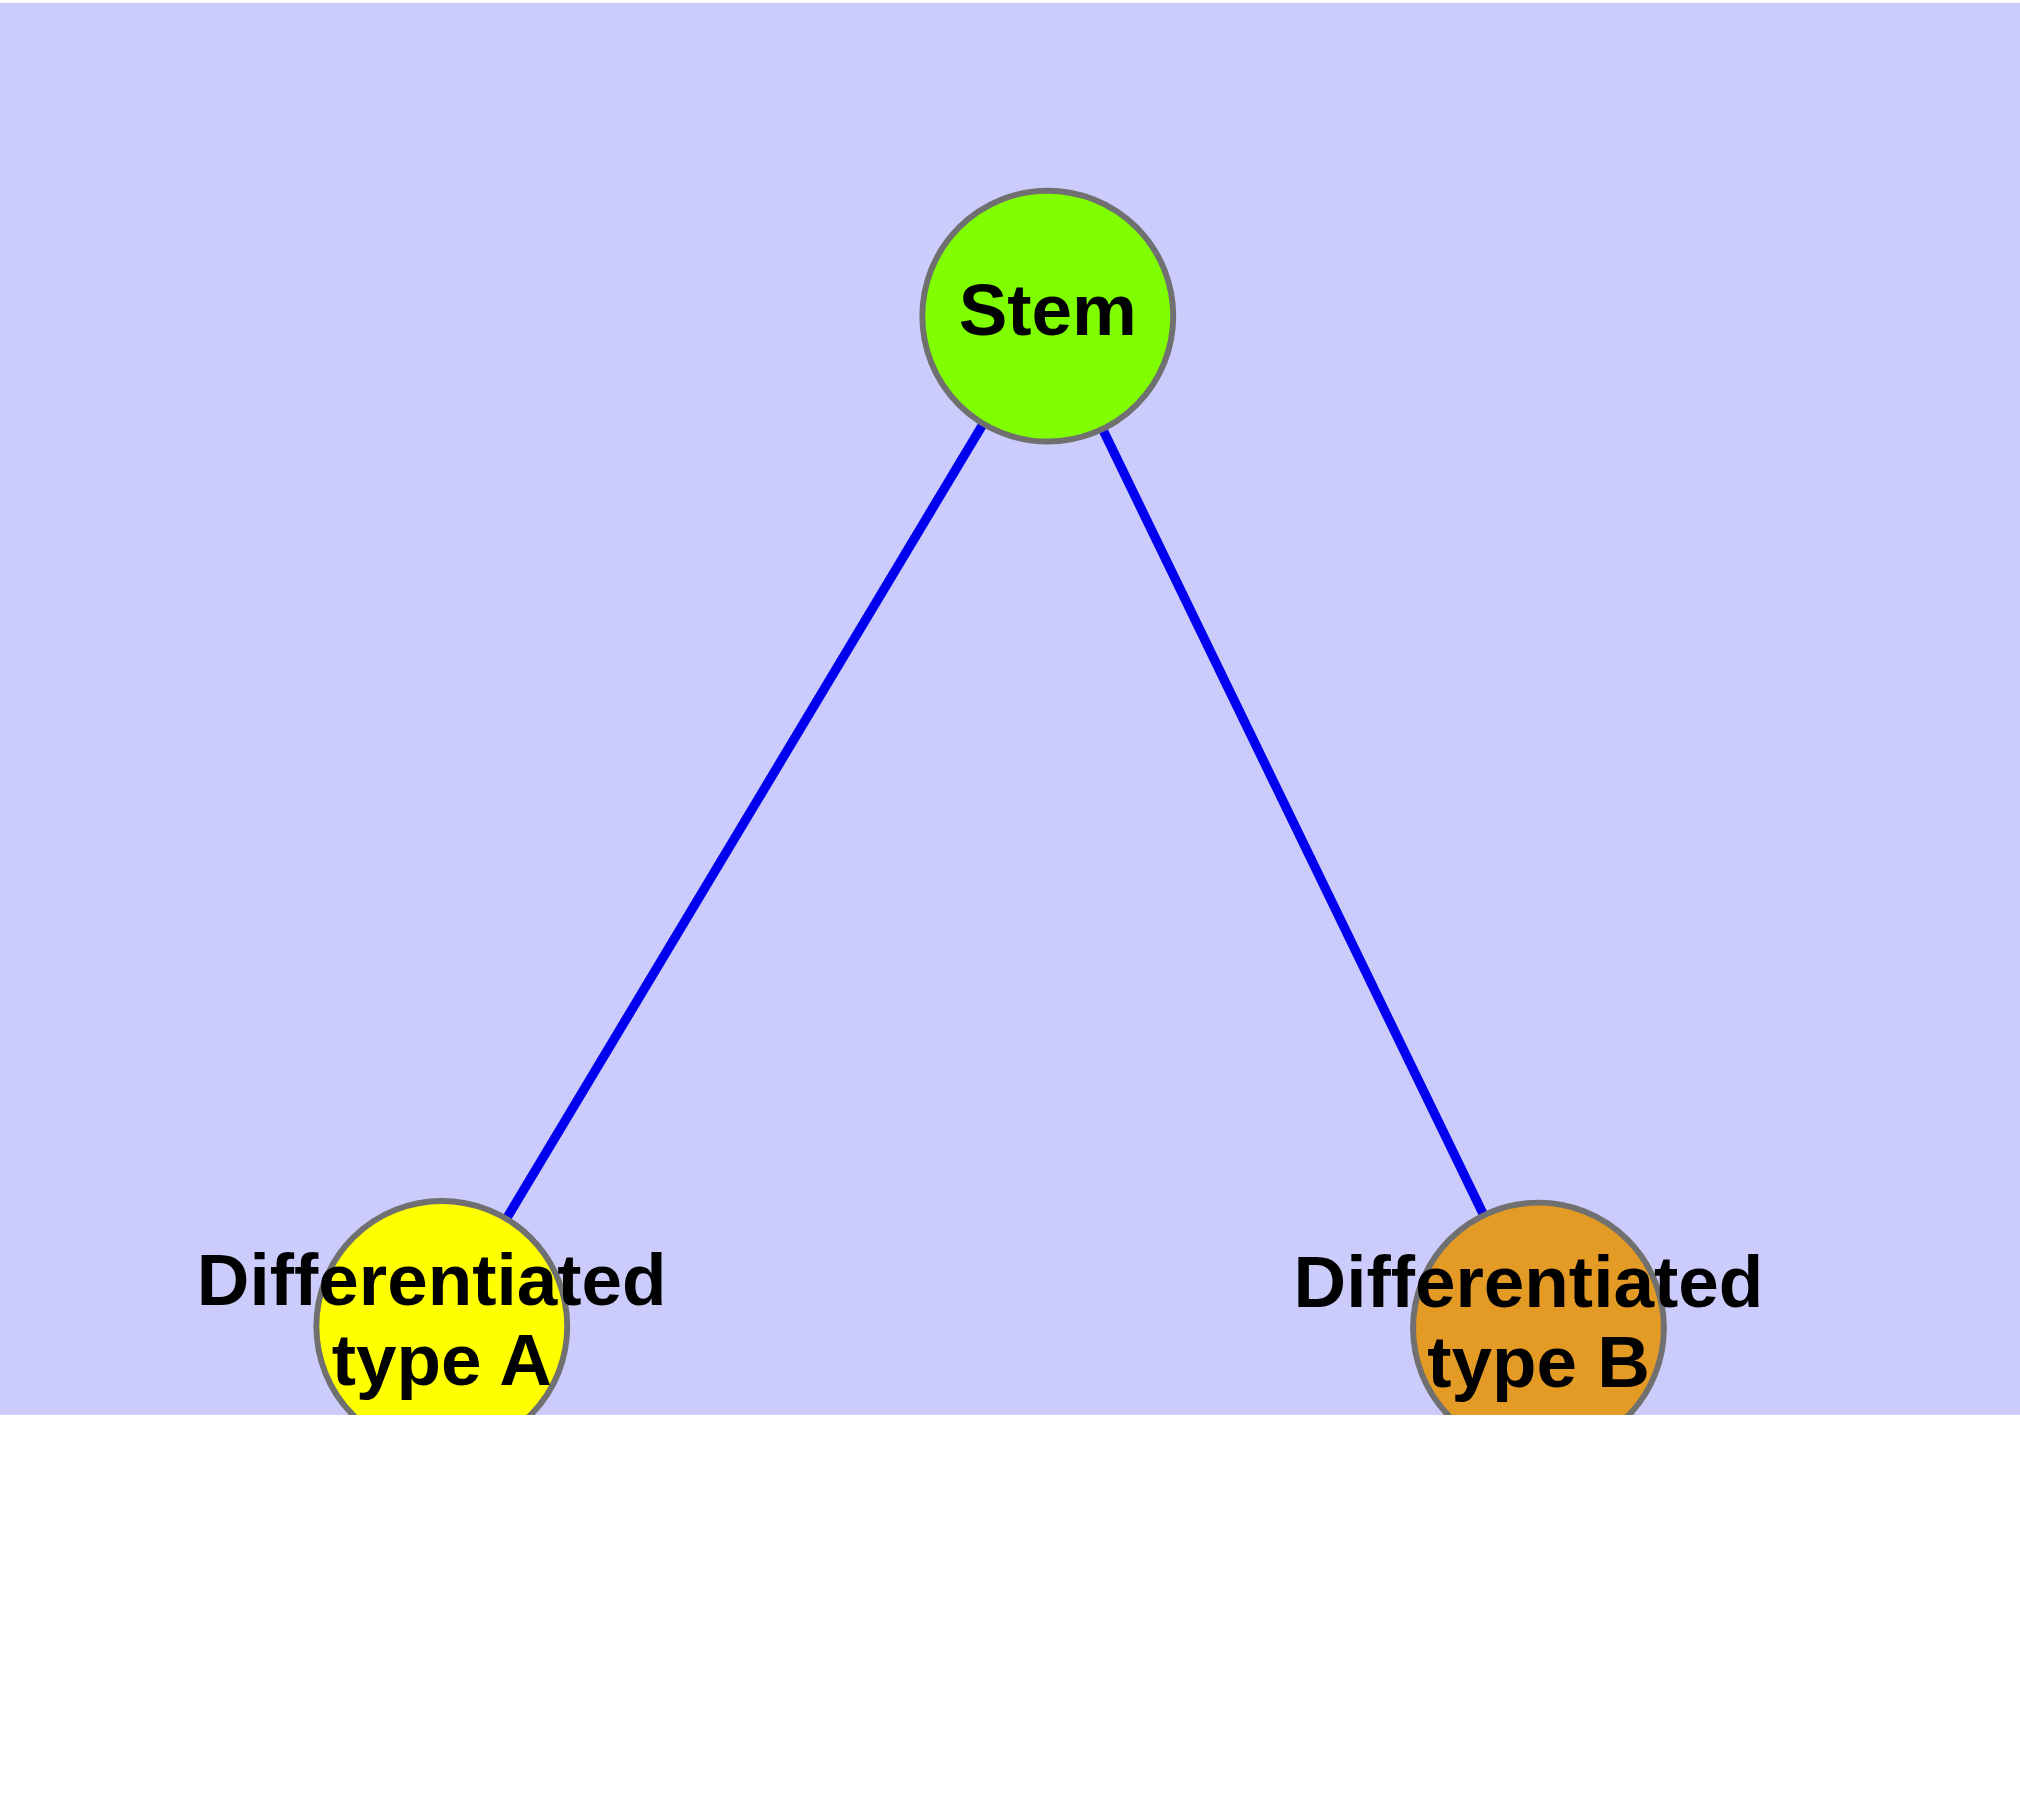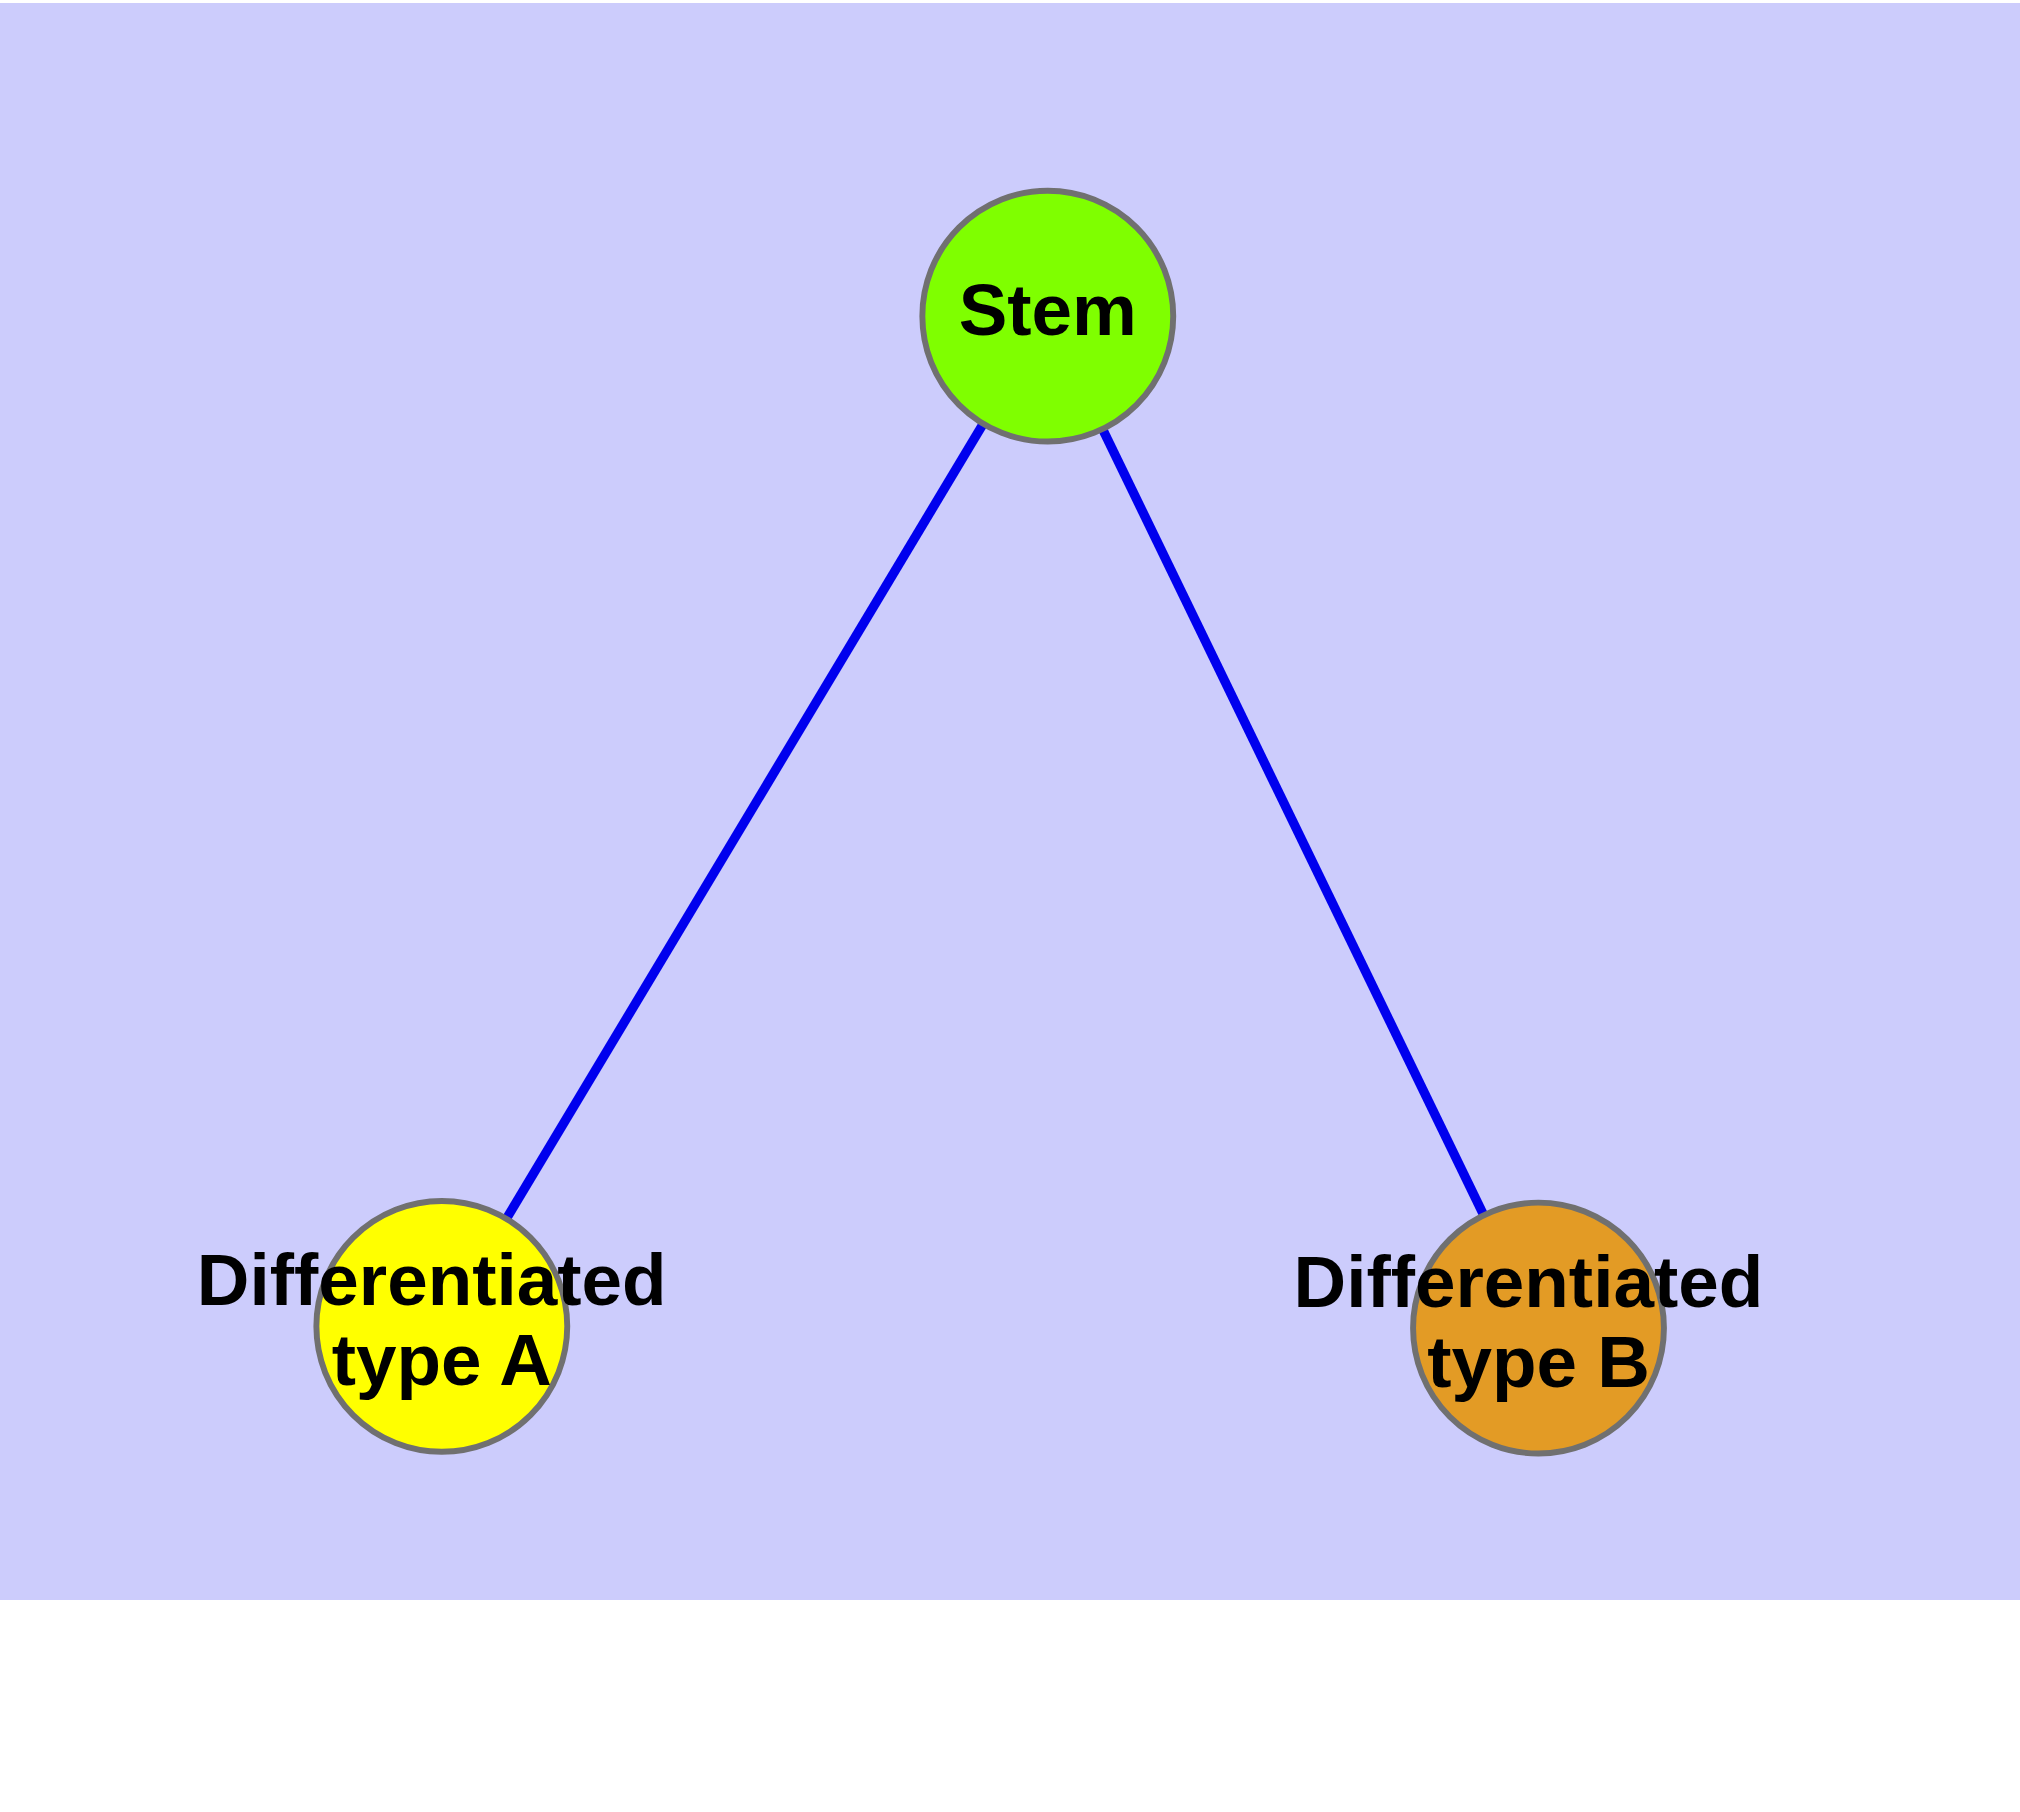--- a/index.html
+++ b/index.html
@@ -4,21 +4,21 @@
 <title>Cell Differentiation Graph</title>
 <style>
   html, body {
     margin: 0;
     padding: 0;
     background: #ffffff;
   }
   #stage {
     position: relative;
     width: 2021px;
-    height: 1600px;
+    height: 1415px;
     background: #ffffff;
     overflow: hidden;
     font-family: "Liberation Sans", sans-serif;
   }
   #canvas-bg {
     position: absolute;
     left: 0;
     top: 3.4px;
     width: 2021px;
     height: 1809px;

